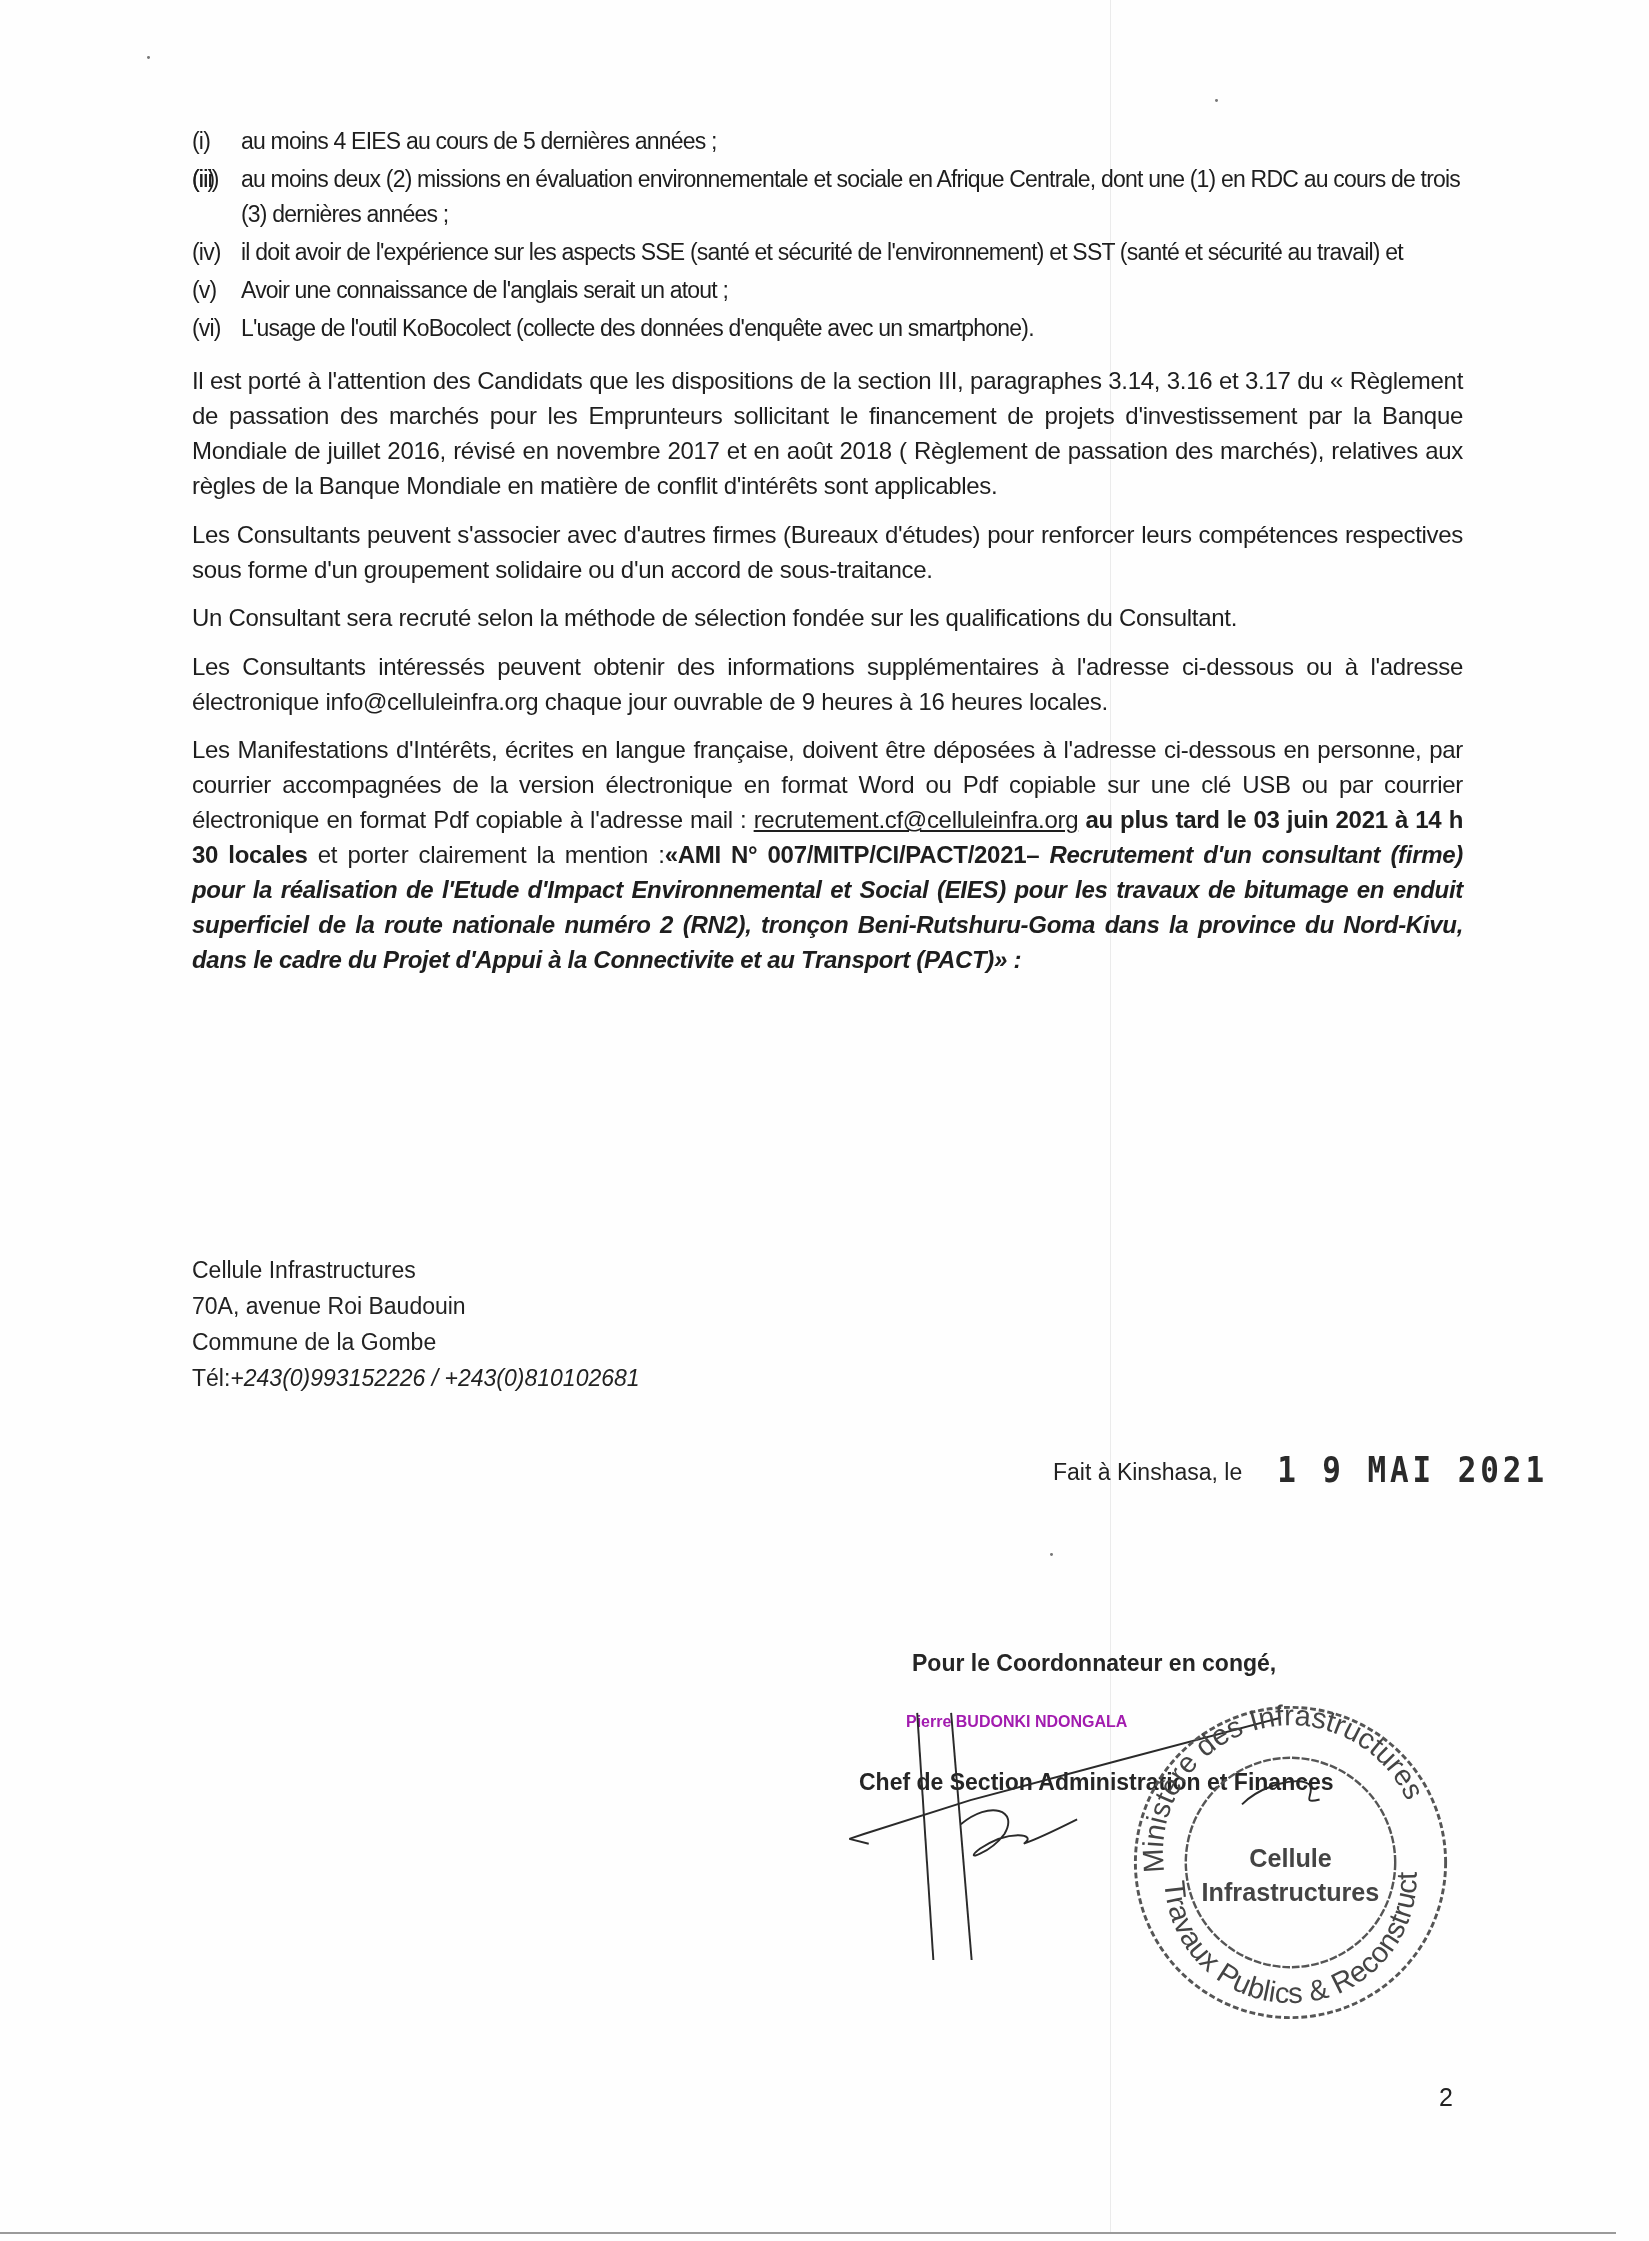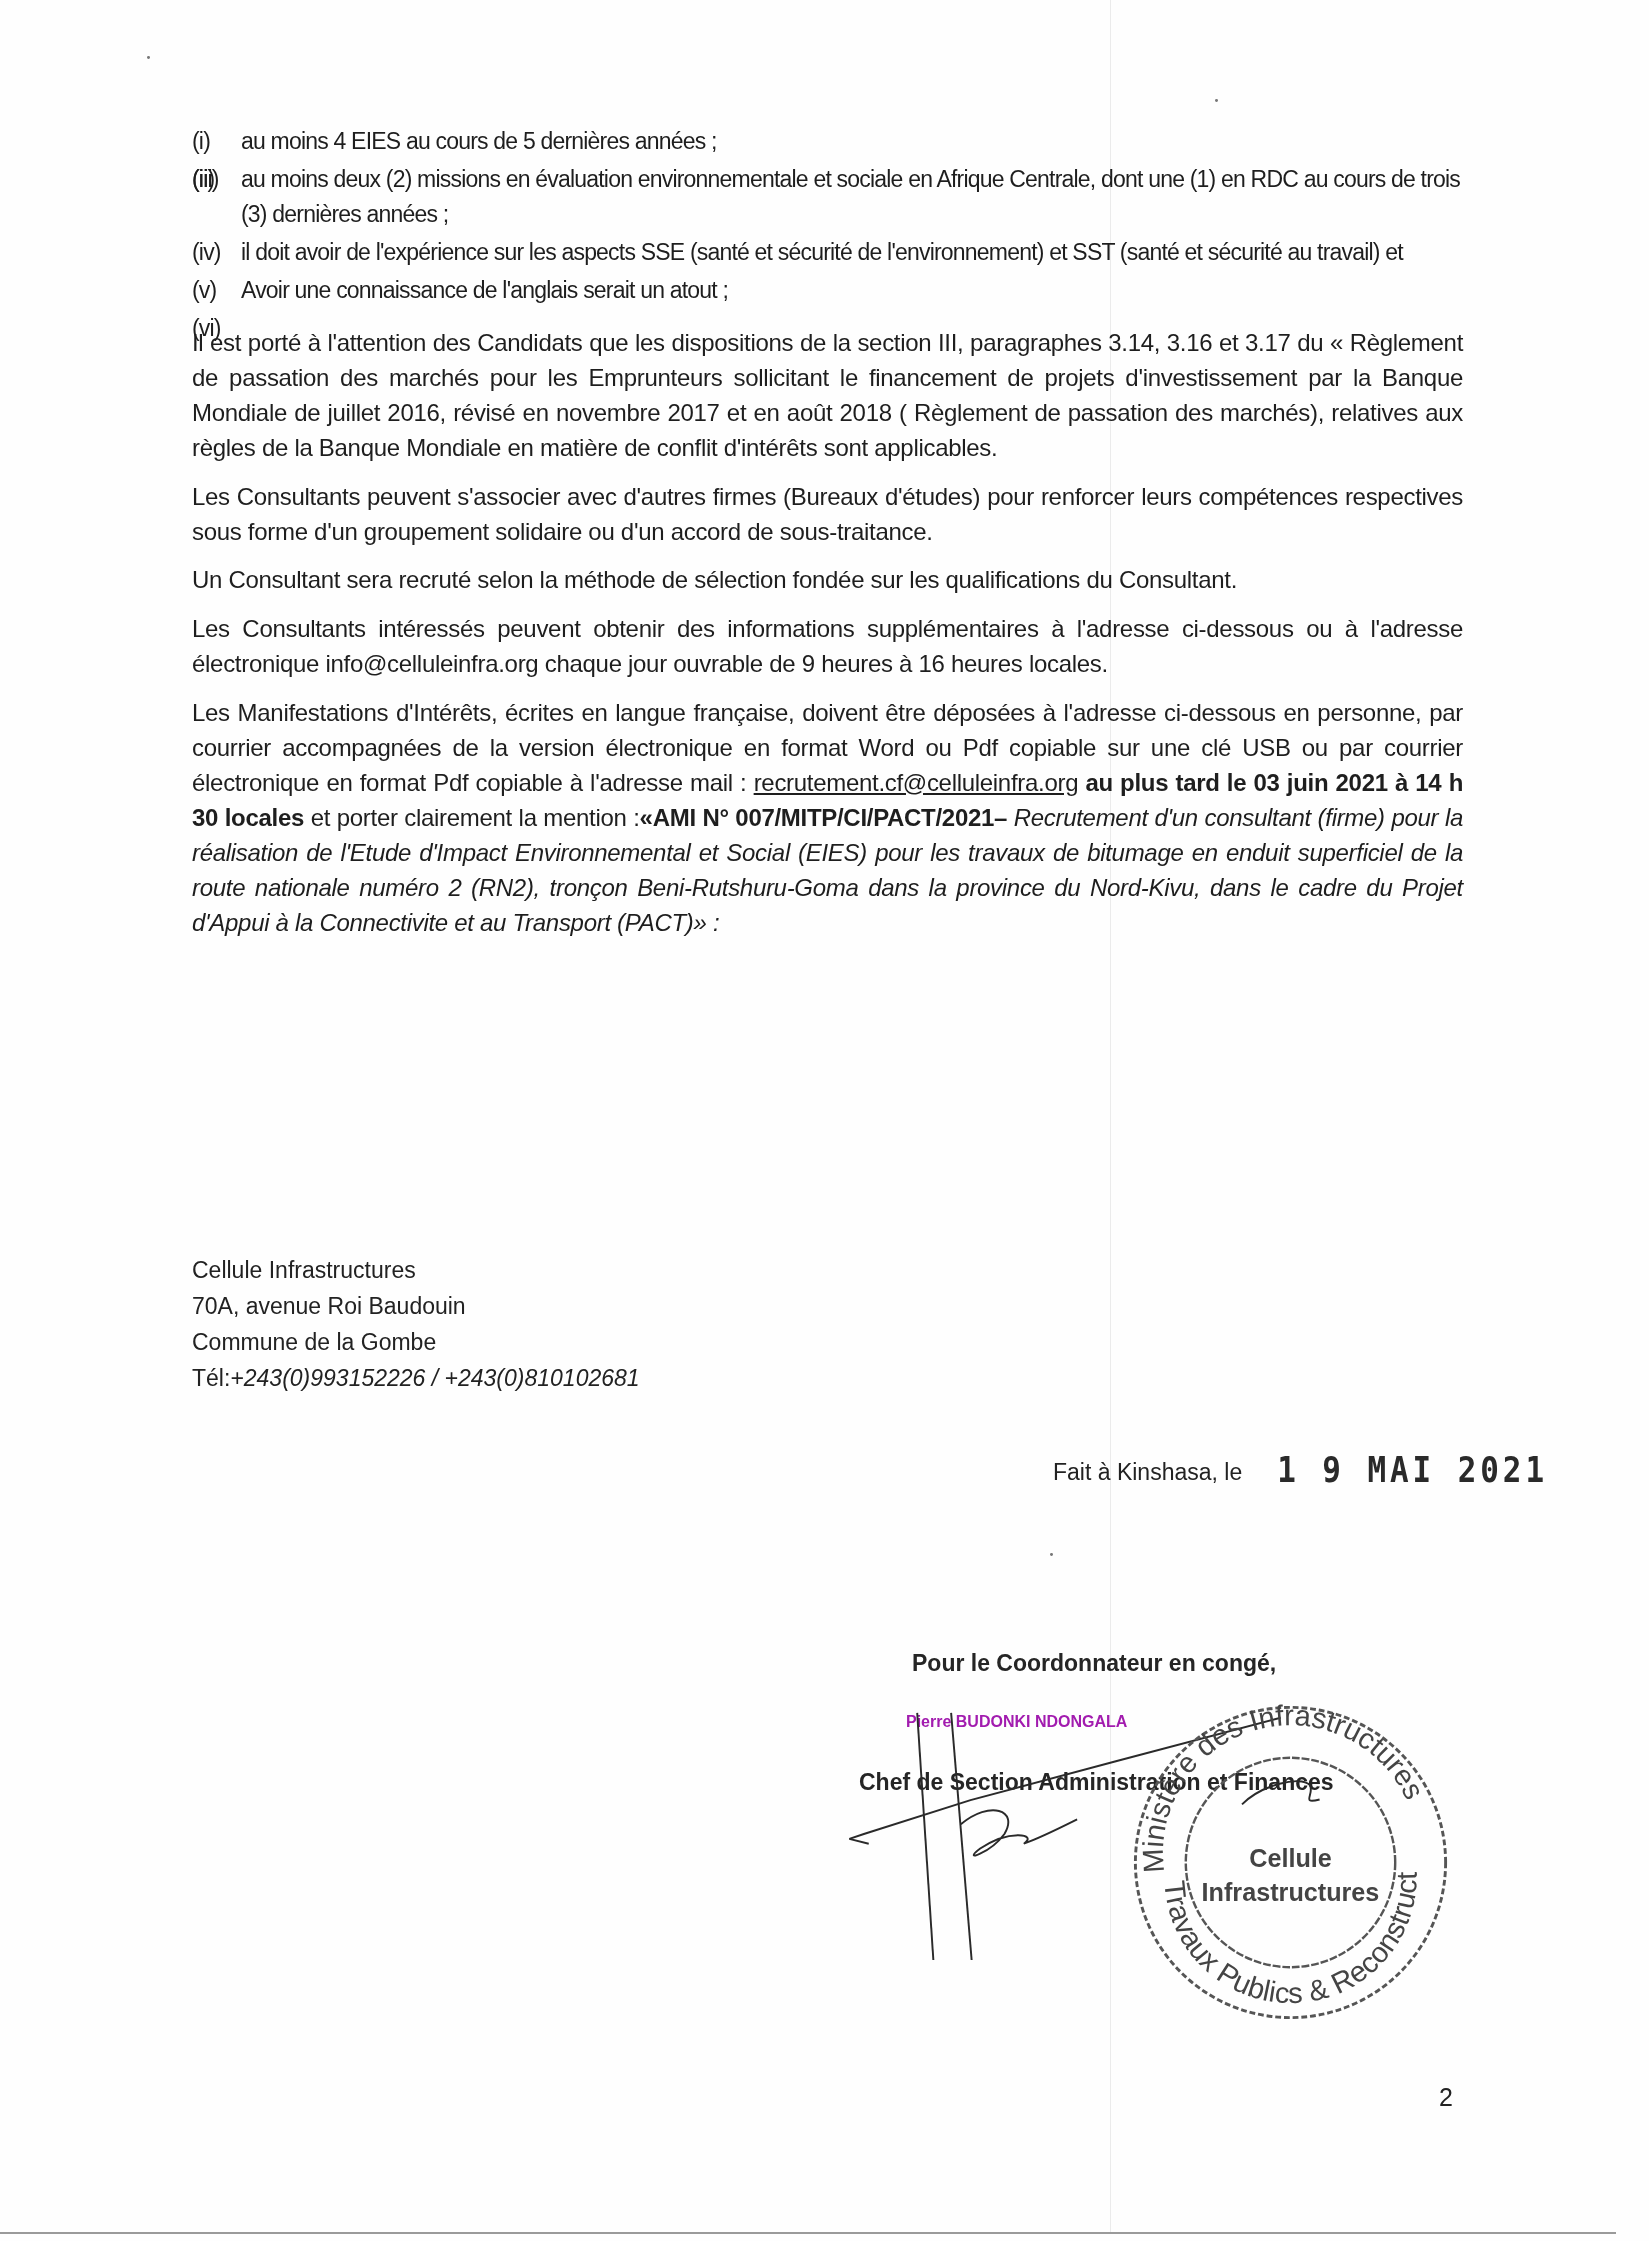--- a/index.html
+++ b/index.html
@@ -12,21 +12,21 @@
   .bottom-edge { position: absolute; left: 0; top: 2232px; width: 1616px; height: 1.9px; background: #9a9a9a; }
   .scan-dot { position: absolute; width: 2.9px; height: 2.9px; background: #777; border-radius: 50%; }
 
   .txt { position: absolute; left: 192px; width: 1271px; font-size: 24px; line-height: 35px; color: #1e1e1e;
          transform-origin: left top; }
   .p { margin: 0 0 13.6px 0; text-align: justify; letter-spacing: -0.3px; }
   ul.crit { list-style: none; margin: 0 0 17.5px 0; padding: 0; }
   ul.crit li { position: relative; padding-left: 49px; margin-bottom: 2.9px; letter-spacing: -0.8px; font-size: 23px; line-height: 35px; }
   ul.crit li .num { position: absolute; left: 0; top: 0; }
   .bold { font-weight: bold; }
-  .bolditalic { font-weight: normal; font-style: italic; }
+  .bolditalic { font-weight: bold; font-style: italic; }
   .underline { text-decoration: underline; }
 
   .addr { position: absolute; left: 192px; top: 1252px; font-size: 23px; line-height: 36px; color: #222; }
   .addr .it { font-style: italic; }
 
   .fait { position: absolute; left: 1053px; top: 1451px; font-size: 23px; color: #222; white-space: nowrap; }
   .stamp-date { display: inline-block; margin-left: 35px; font-family: "DejaVu Sans Mono", "Liberation Mono", monospace;
                 font-weight: bold; font-size: 31px; letter-spacing: 3.9px; color: #2a2a2a; transform: scaleY(1.15); }
 
   .sign-title { position: absolute; left: 912px; top: 1650px; font-size: 23px; font-weight: bold; color: #252525; }
@@ -49,21 +49,21 @@
   <div class="scan-dot" style="left:1050px;top:1553px;"></div>
 
   <div class="txt" style="top:124px;">
 
     <ul class="crit">
       <li><span class="num">(i)</span><span>au moins 4 EIES au cours de 5 dernières années ;</span></li>
       <li><span class="num">(ii)</span></li>
       <li><span class="num">(iii)</span><span>au moins deux (2) missions en évaluation environnementale et sociale en Afrique Centrale, dont une (1)  en RDC au cours de trois (3) dernières années ;</span></li>
       <li><span class="num">(iv)</span><span>il doit avoir de l'expérience sur les aspects SSE (santé et sécurité de l'environnement) et SST (santé et sécurité au travail) et</span></li>
       <li><span class="num">(v)</span><span>Avoir une connaissance de l'anglais serait un atout ;</span></li>
-      <li><span class="num">(vi)</span></li>
+      <li><span class="num">(vi)</span><span>L'usage de l'outil KoBocolect (collecte des données d'enquête avec un smartphone).</span></li>
     </ul>
 
     <p class="p">Il est porté à l'attention des Candidats que les dispositions de la section III, paragraphes 3.14, 3.16 et  3.17 du « Règlement de passation des marchés pour les Emprunteurs sollicitant le financement de projets d'investissement par la Banque Mondiale de juillet 2016, révisé en novembre 2017 et en août 2018 ( Règlement de passation des marchés), relatives aux règles de la Banque Mondiale en matière de conflit d'intérêts sont applicables.</p>
     <p class="p">Les Consultants peuvent s'associer avec d'autres firmes (Bureaux d'études) pour renforcer leurs compétences respectives sous forme d'un groupement solidaire ou d'un accord de sous-traitance.</p>
     <p class="p">Un Consultant sera recruté selon la méthode de sélection fondée sur les qualifications du Consultant.</p>
     <p class="p">Les Consultants intéressés peuvent obtenir des informations supplémentaires à l'adresse ci-dessous ou à l'adresse électronique info@celluleinfra.org chaque jour ouvrable de 9 heures à 16 heures locales.</p>
     <p class="p"><span>Les Manifestations d'Intérêts, écrites en langue française, doivent être déposées à l'adresse ci-dessous en personne, par courrier accompagnées de la version électronique en format Word ou Pdf copiable sur une clé USB ou par courrier électronique en format Pdf copiable à l'adresse mail : </span><span class="underline">recrutement.cf@celluleinfra.org</span><span class="bold"> au plus tard le 03 juin 2021 à 14 h 30 locales</span><span> et porter clairement la mention :</span><span class="bold">«AMI N° 007/MITP/CI/PACT/2021– </span><span class="bolditalic">Recrutement d'un consultant (firme) pour la réalisation de l'Etude d'Impact Environnemental et Social (EIES) pour les travaux de bitumage en enduit superficiel de la route nationale numéro 2 (RN2), tronçon Beni-Rutshuru-Goma dans la province du Nord-Kivu, dans le cadre du Projet d'Appui à la Connectivite et au Transport (PACT)» :</span></p>
   </div>
 
   <div class="addr">

